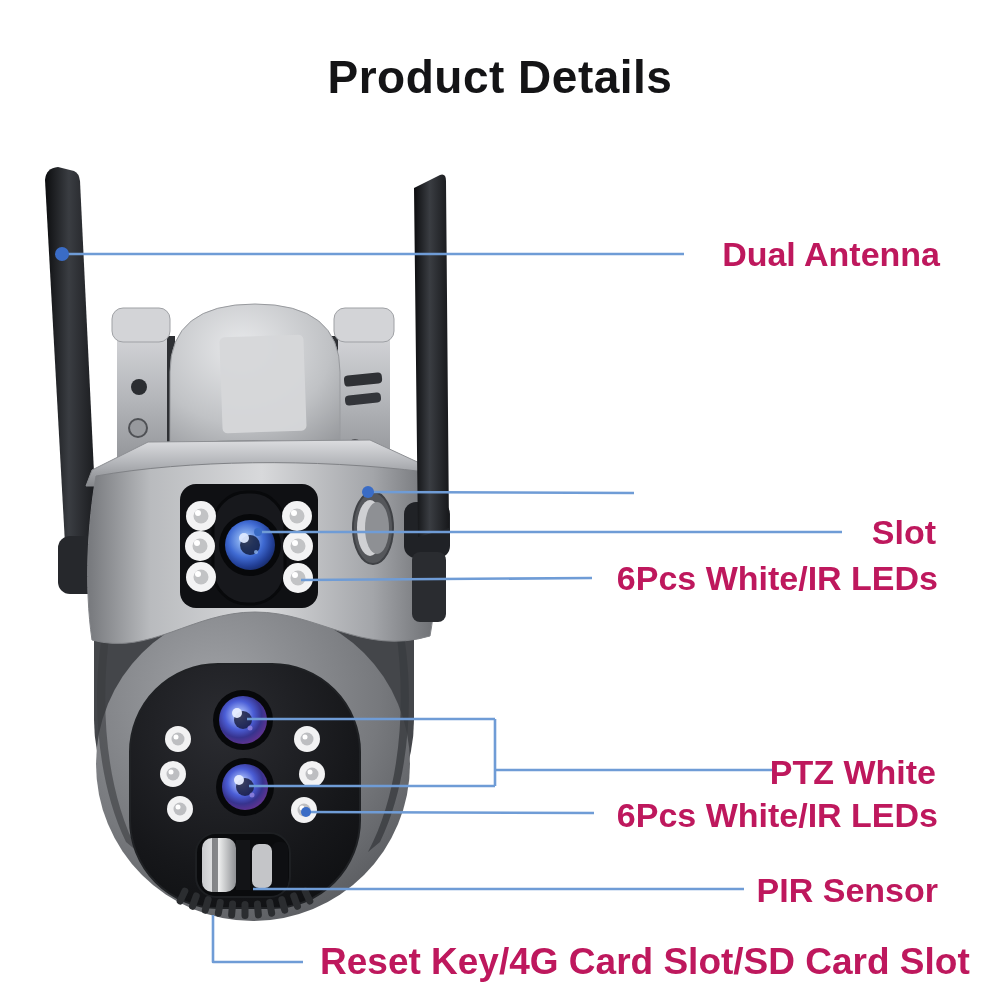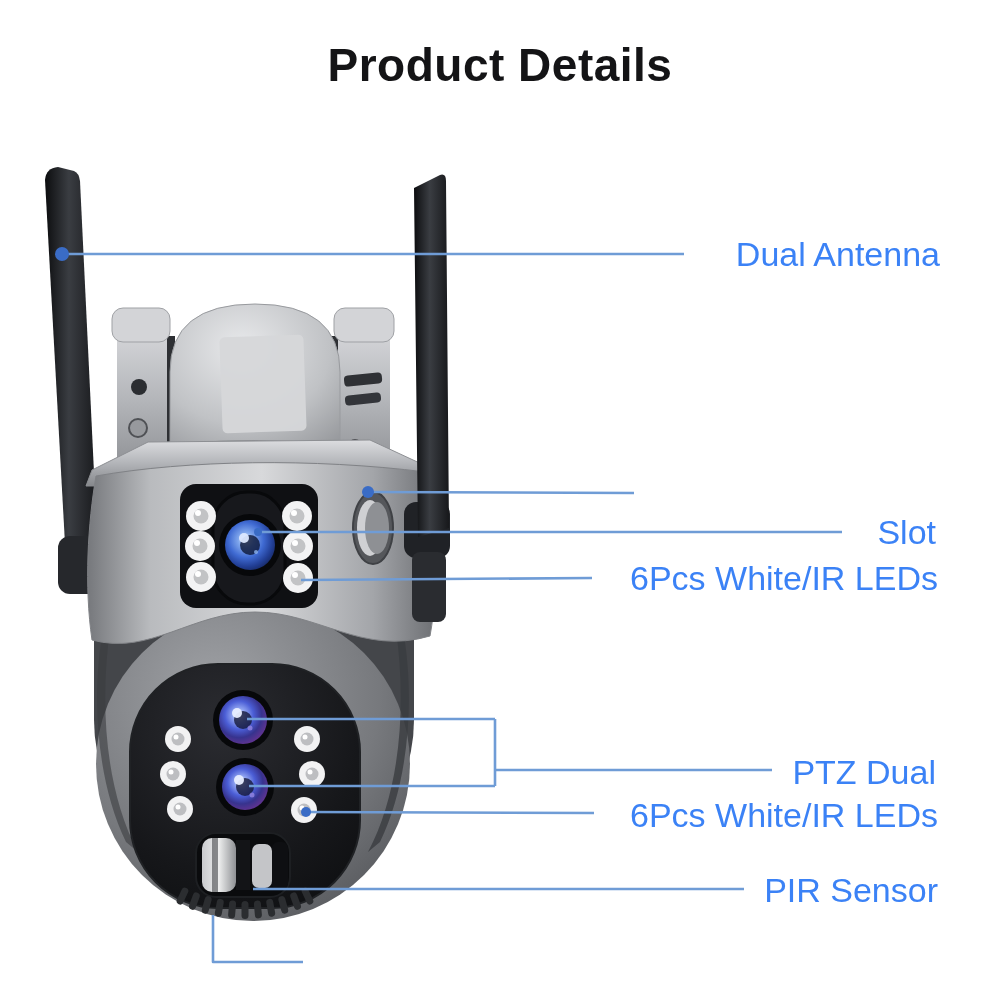--- a/index.html
+++ b/index.html
@@ -1,21 +1,21 @@
 <!DOCTYPE html>
 <html><head>
 <meta charset="utf-8">
 <style>
   html,body{margin:0;padding:0;background:#fff;}
   .stage{position:relative;width:1000px;height:1000px;background:#fff;overflow:hidden;
          font-family:"Liberation Sans",sans-serif;}
   .art{position:absolute;left:0;top:0;width:1000px;height:1000px;}
-  .title{position:absolute;top:38px;left:0;width:1000px;margin:0;text-align:center;
+  .title{position:absolute;top:50px;left:0;width:1000px;margin:0;text-align:center;
          font-size:46px;font-weight:800;letter-spacing:.5px;color:#141416;}
-  .lbl{position:absolute;font-weight:400;font-size:34px;line-height:40px;color:#3b82f6;white-space:nowrap;}
+  .lbl{position:absolute;font-weight:700;font-size:34px;line-height:40px;color:#be185d;white-space:nowrap;}
   .lbl-reset{font-size:37px;}
 </style>
 </head>
 <body>
 
 <div class="stage">
 
   <svg class="art" viewBox="0 0 1000 1000" aria-hidden="true">
     <defs>
       <linearGradient id="gAnt" x1="0" y1="0" x2="1" y2="0">
@@ -253,17 +253,18 @@
       <circle cx="258" cy="532" r="4" fill="#3a6cc6" stroke="none"></circle>
       <circle cx="306" cy="812" r="5" fill="#3a6cc6" stroke="none"></circle>
     </g>
   </svg>
 
   <h1 class="title">Product Details</h1>
 
   <div class="lbl" style="top:234px;right:60px;">Dual Antenna</div>
   <div class="lbl" style="top:512px;right:64px;">Slot</div>
   <div class="lbl" style="top:558px;right:62px;">6Pcs White/IR LEDs</div>
-  <div class="lbl" style="top:752px;right:64px;">PTZ Dual</div>
+  <div class="lbl" style="top:752px;right:64px;">PTZ White</div>
   <div class="lbl" style="top:795px;right:62px;">6Pcs White/IR LEDs</div>
   <div class="lbl" style="top:870px;right:62px;">PIR Sensor</div>
+  <div class="lbl lbl-reset" style="top:942px;left:320px;">Reset Key/4G Card Slot/SD Card Slot</div>
 
 </div>
 
 </body></html>

